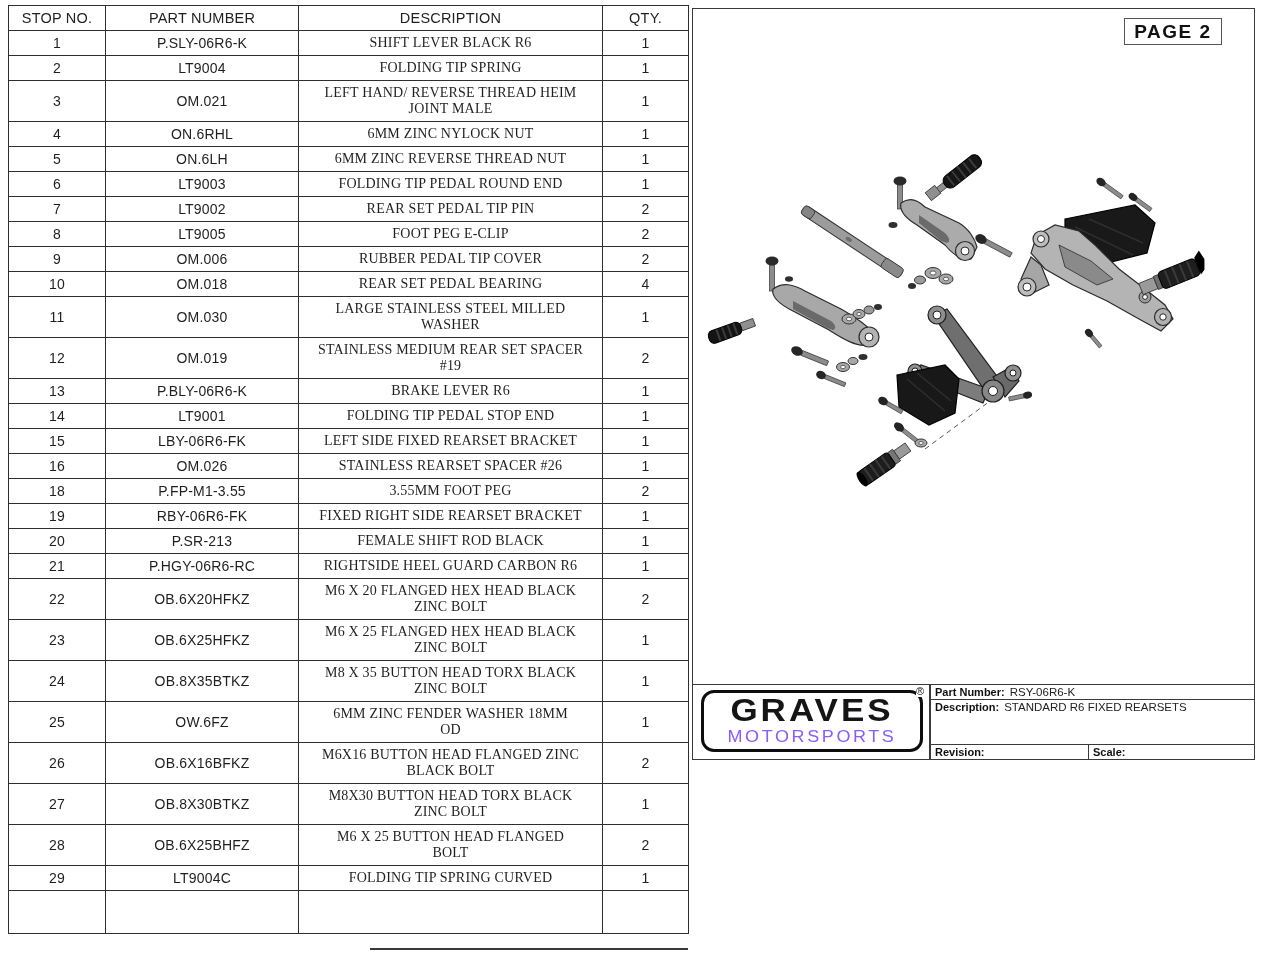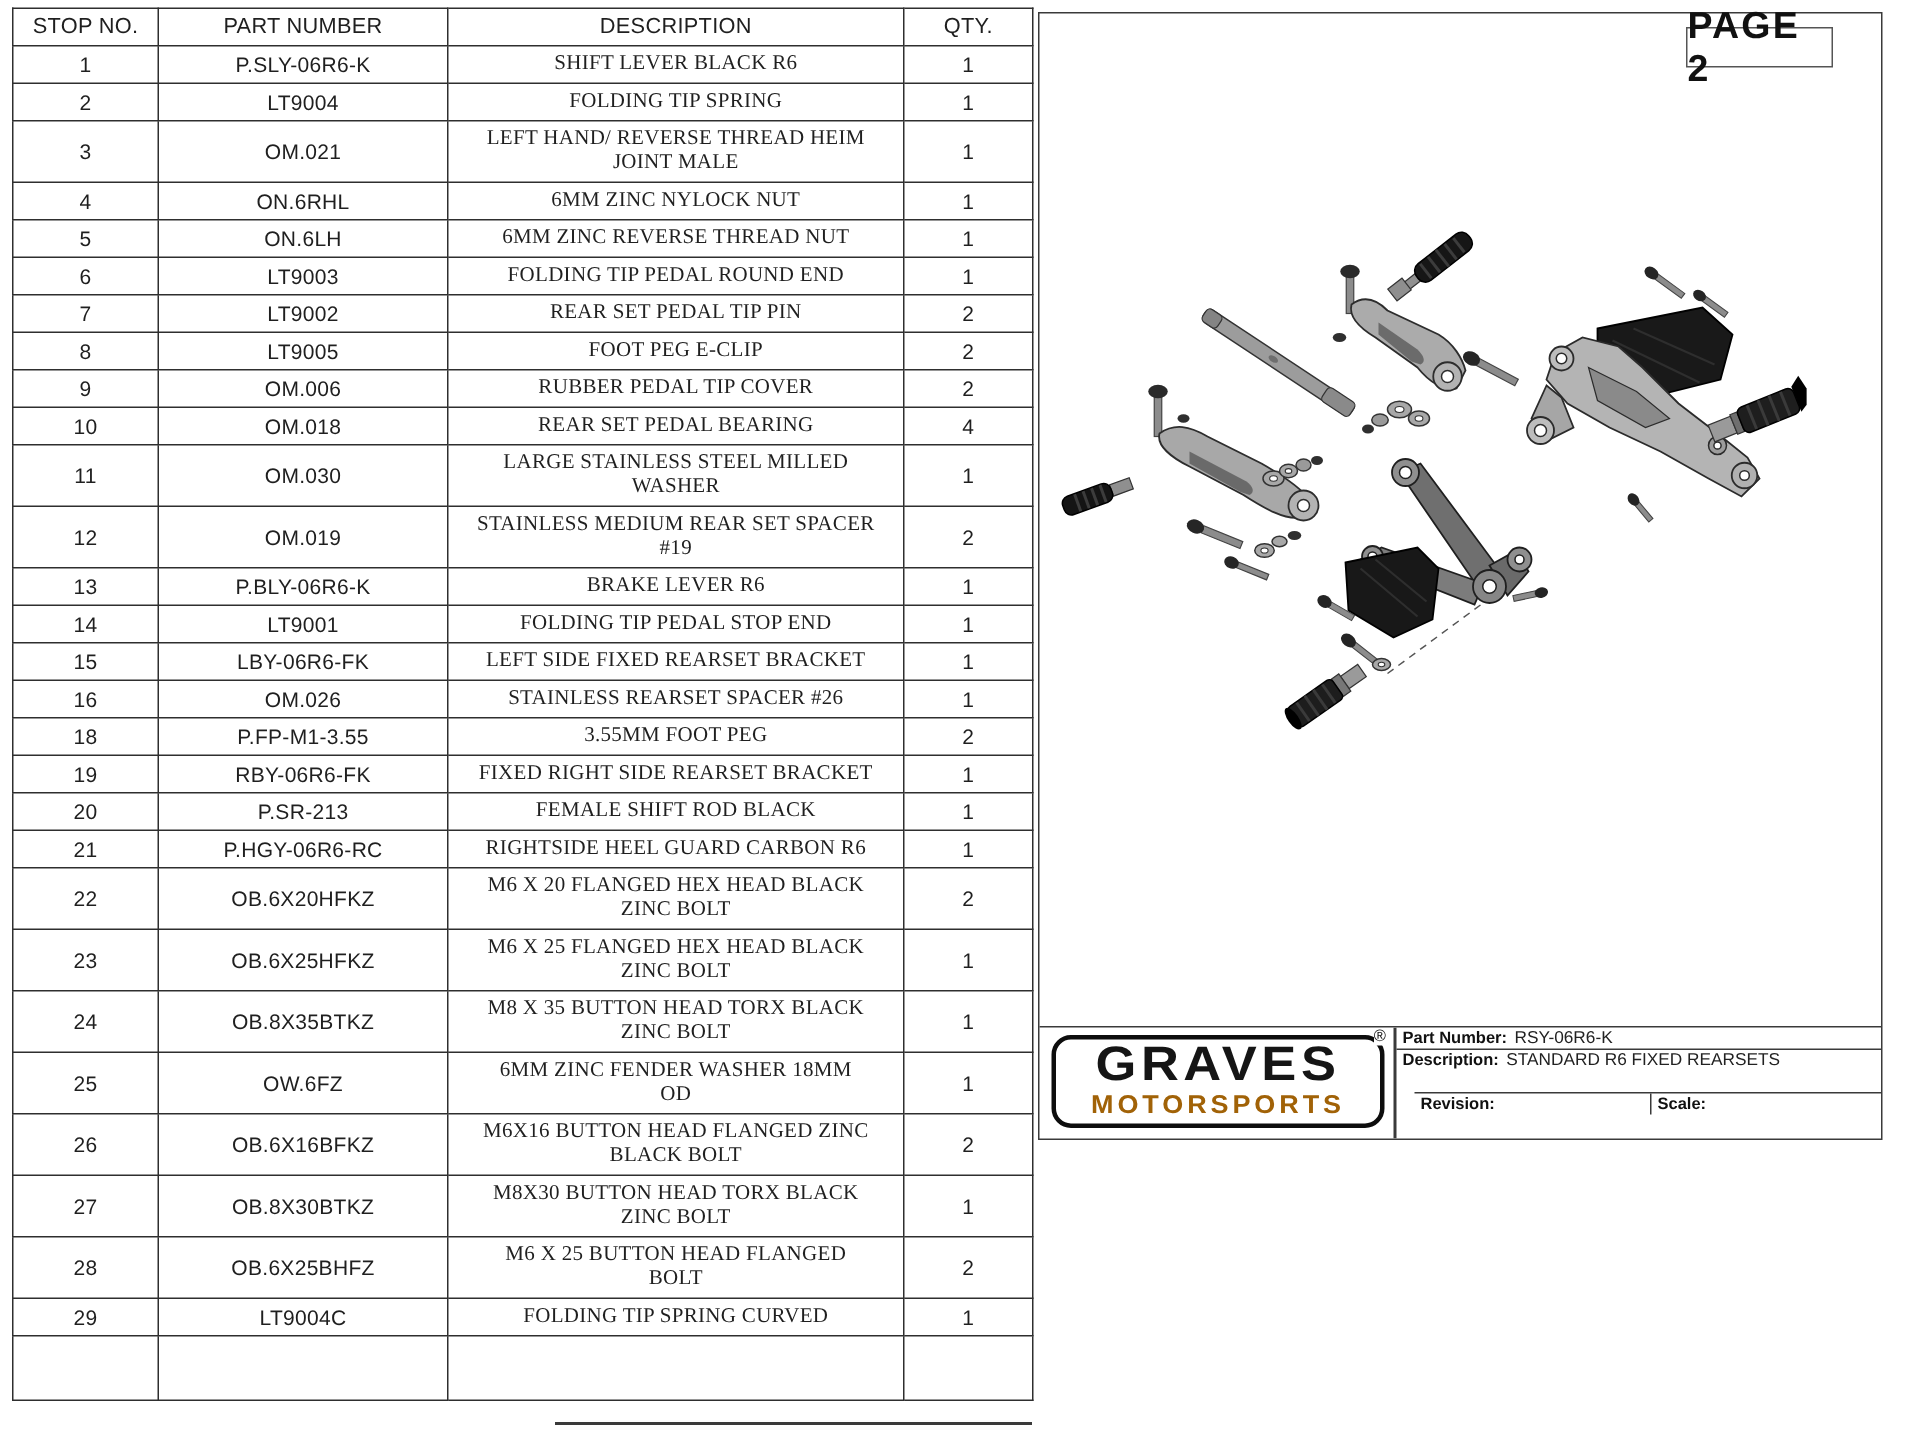--- a/index.html
+++ b/index.html
@@ -20,42 +20,42 @@
   td.c-desc{text-align:center;white-space:pre-line;font-family:Liberation Serif, serif;}
   td.c-qty{text-align:center;}
   tr.empty-row td{height:34px;}
   .partial-line{position:absolute;left:370px;top:948px;width:318px;height:2px;background:#3a3a3a;}
 
   
   .drawing{position:absolute;left:692px;top:8px;width:561px;height:750px;
            border:1.5px solid #3a3a3a;background:#fff;}
   .page-label{position:absolute;left:431px;top:9px;width:96px;height:25px;
            border:1.5px solid #555;display:flex;align-items:center;justify-content:center;}
-  .page-label span{font-weight:700;font-size:25px;letter-spacing:1.5px;color:#111;}
+  .page-label span{font-weight:700;font-size:19px;letter-spacing:1.5px;color:#111;}
   svg.exploded{position:absolute;left:0;top:118px;width:561px;height:410px;}
 
   
   .title-block{position:absolute;left:0;bottom:0;width:100%;height:74px;
            border-top:1.5px solid #3a3a3a;overflow:hidden;}
   .logo{position:absolute;left:8px;top:5px;width:216px;height:56px;
         border:3.5px solid #0d0d0d;border-radius:13px;text-align:center;background:#fff;}
   .logo-g{font-weight:700;font-size:35px;line-height:34px;letter-spacing:3px;color:#151515;
           transform:scaleY(.92);}
-  .logo-m{font-weight:700;font-size:18px;line-height:18px;letter-spacing:2.6px;color:#a16207;
+  .logo-m{font-weight:400;font-size:18px;line-height:18px;letter-spacing:2.6px;color:#8b5cf6;
           transform:scaleY(.95);}
   .logo-r{position:absolute;right:-4px;top:-7px;font-size:11px;font-weight:400;background:#fff;
           color:#111;line-height:11px;}
   .tb-divider{position:absolute;left:236px;top:0;bottom:0;width:1.5px;background:#3a3a3a;}
   .tb-fields{position:absolute;left:238px;top:0;right:0;bottom:0;}
   .tb-row{padding:1px 0 0 4px;font-size:11px;line-height:12.5px;white-space:nowrap;}
   .tb-pn{border-bottom:1.5px solid #3a3a3a;height:13px;}
   .tb-desc-row{height:14px;}
   .tb-label{font-weight:700;color:#111;}
   .tb-value{font-weight:400;font-size:11.5px;color:#222;padding-left:5px;}
-  .tb-bottom{position:absolute;left:0;right:0;bottom:16px;height:14px;border-top:1.5px solid #3a3a3a;margin-left:12px;}
+  .tb-bottom{position:absolute;left:0;right:0;bottom:0;height:14px;border-top:1.5px solid #3a3a3a;}
   .tb-bottom .tb-label{position:absolute;top:1px;font-size:11px;}
   .tb-rev{left:4px;}
   .tb-scale-div{position:absolute;left:157px;top:0;bottom:0;width:1px;background:#3a3a3a;}
   .tb-scale{left:162px;}
 </style>
 </head>
 <body>
 
 <div class="page">
 

